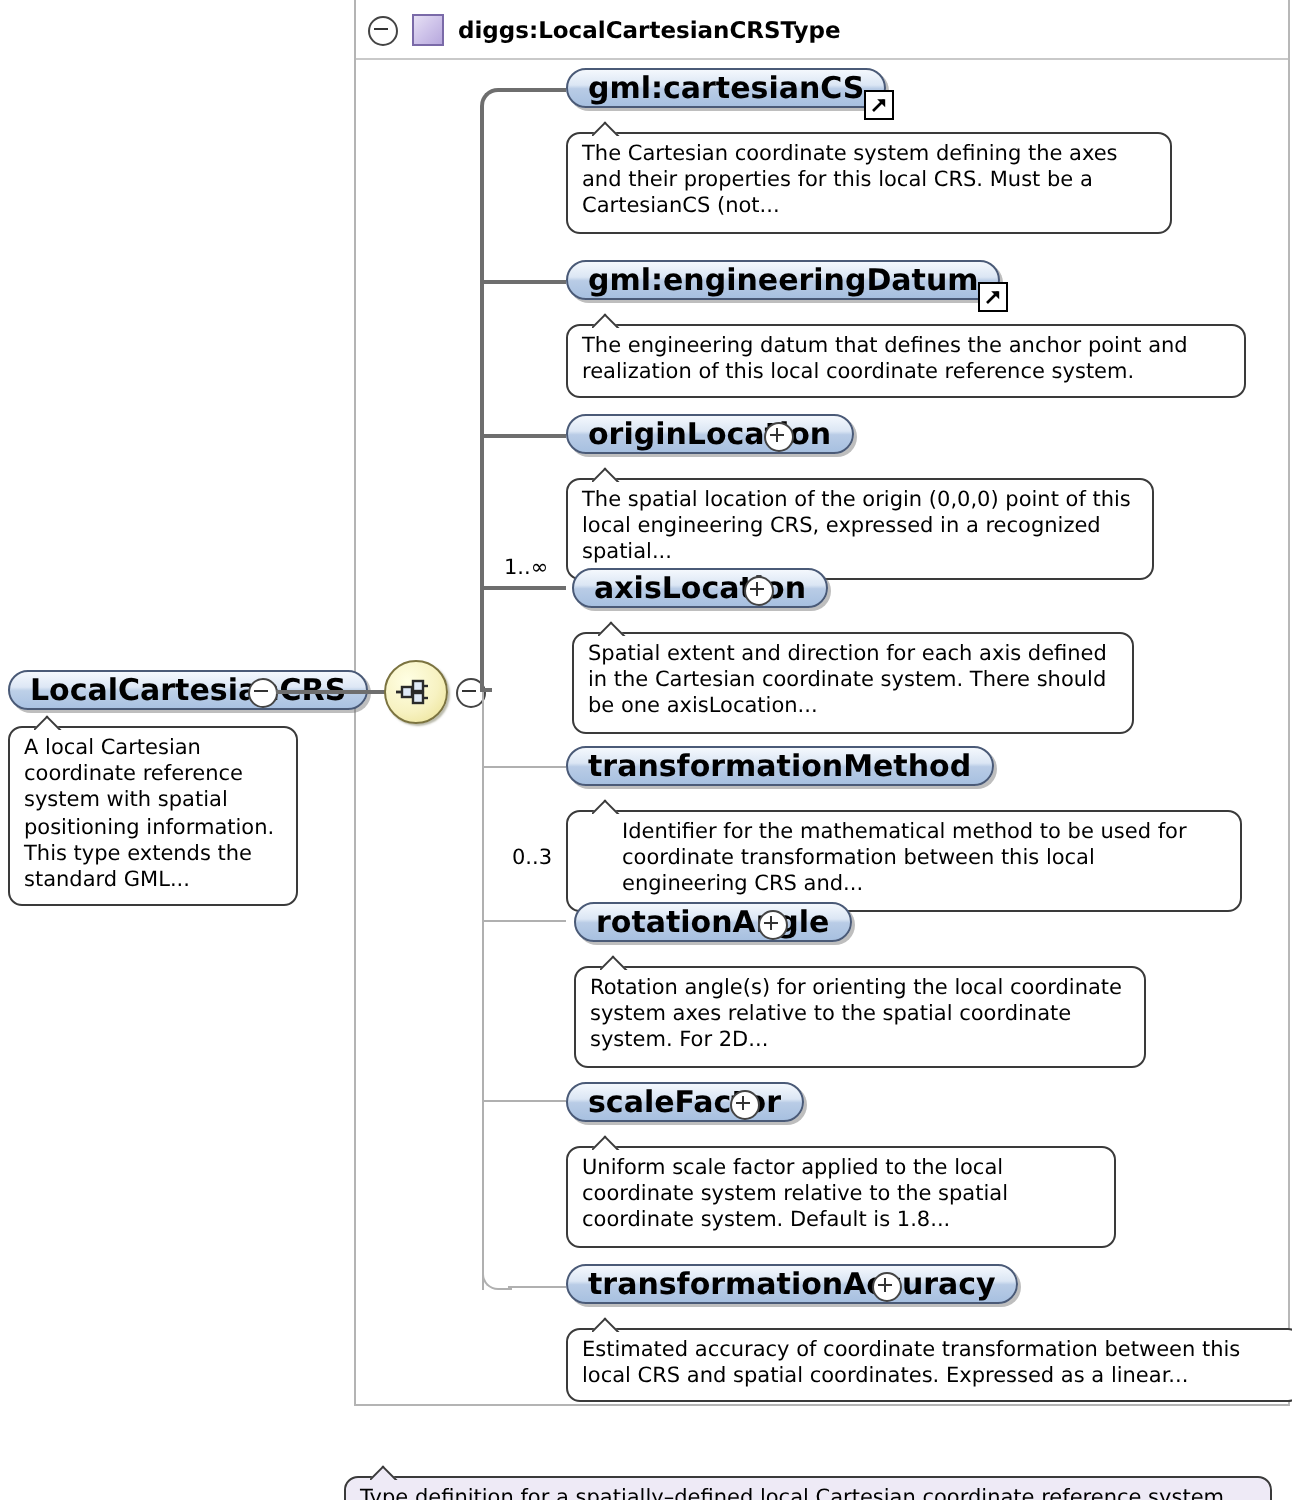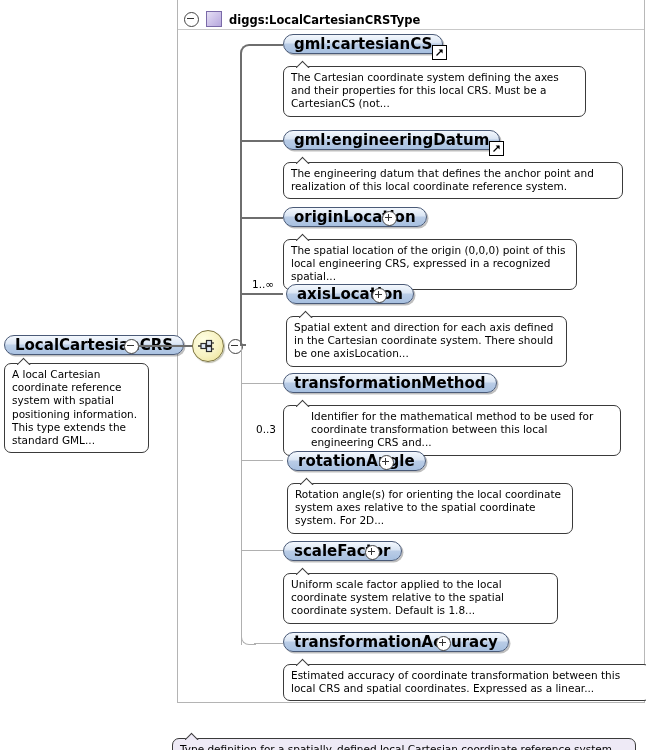--- a/index.html
+++ b/index.html
@@ -20,21 +20,21 @@
     width:468px; height:703px;
     border:1px solid #b4b4b4;
     border-top:none; border-right:1px solid #b8b8b8;
     background:#ffffff;
     box-sizing:border-box;
   }
   .type-header{
     position:absolute;
     left:178px; top:3px;
     width:466px; height:24px;
-    display:flex; align-items:flex-end;
+    display:flex; align-items:center;
     gap:7px;
     padding-left:6px;
     box-sizing:border-box;
   }
   .type-header-sep{
     position:absolute;
     left:178px; top:29px;
     width:466px; height:1px;
     background:#c9c9c9;
   }

